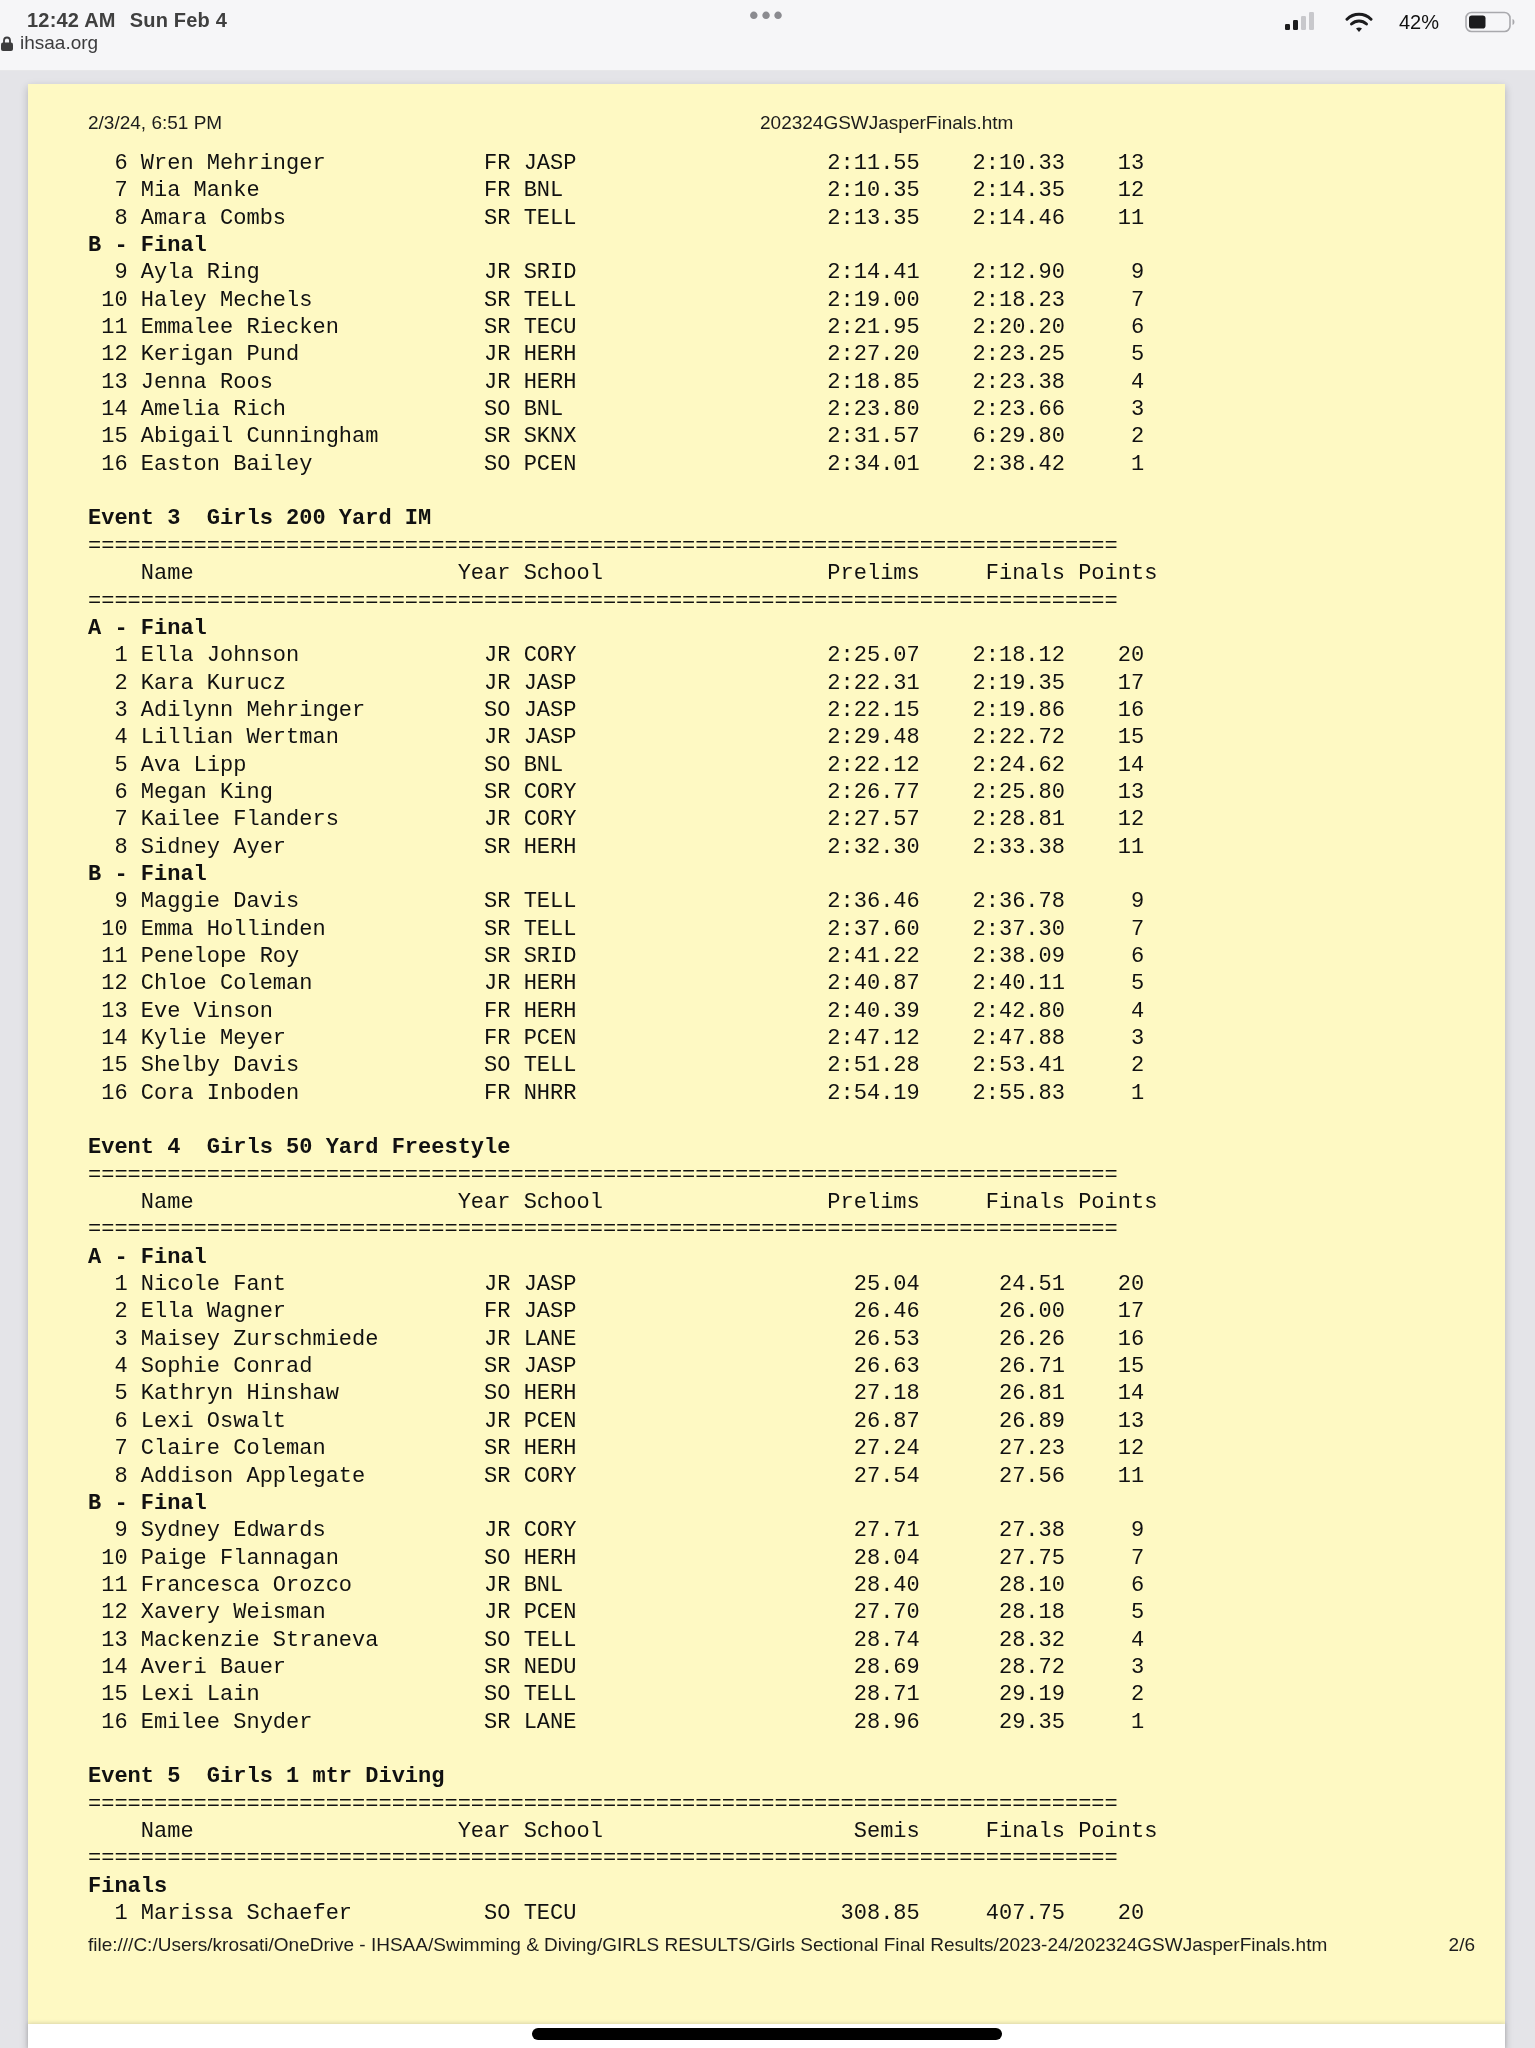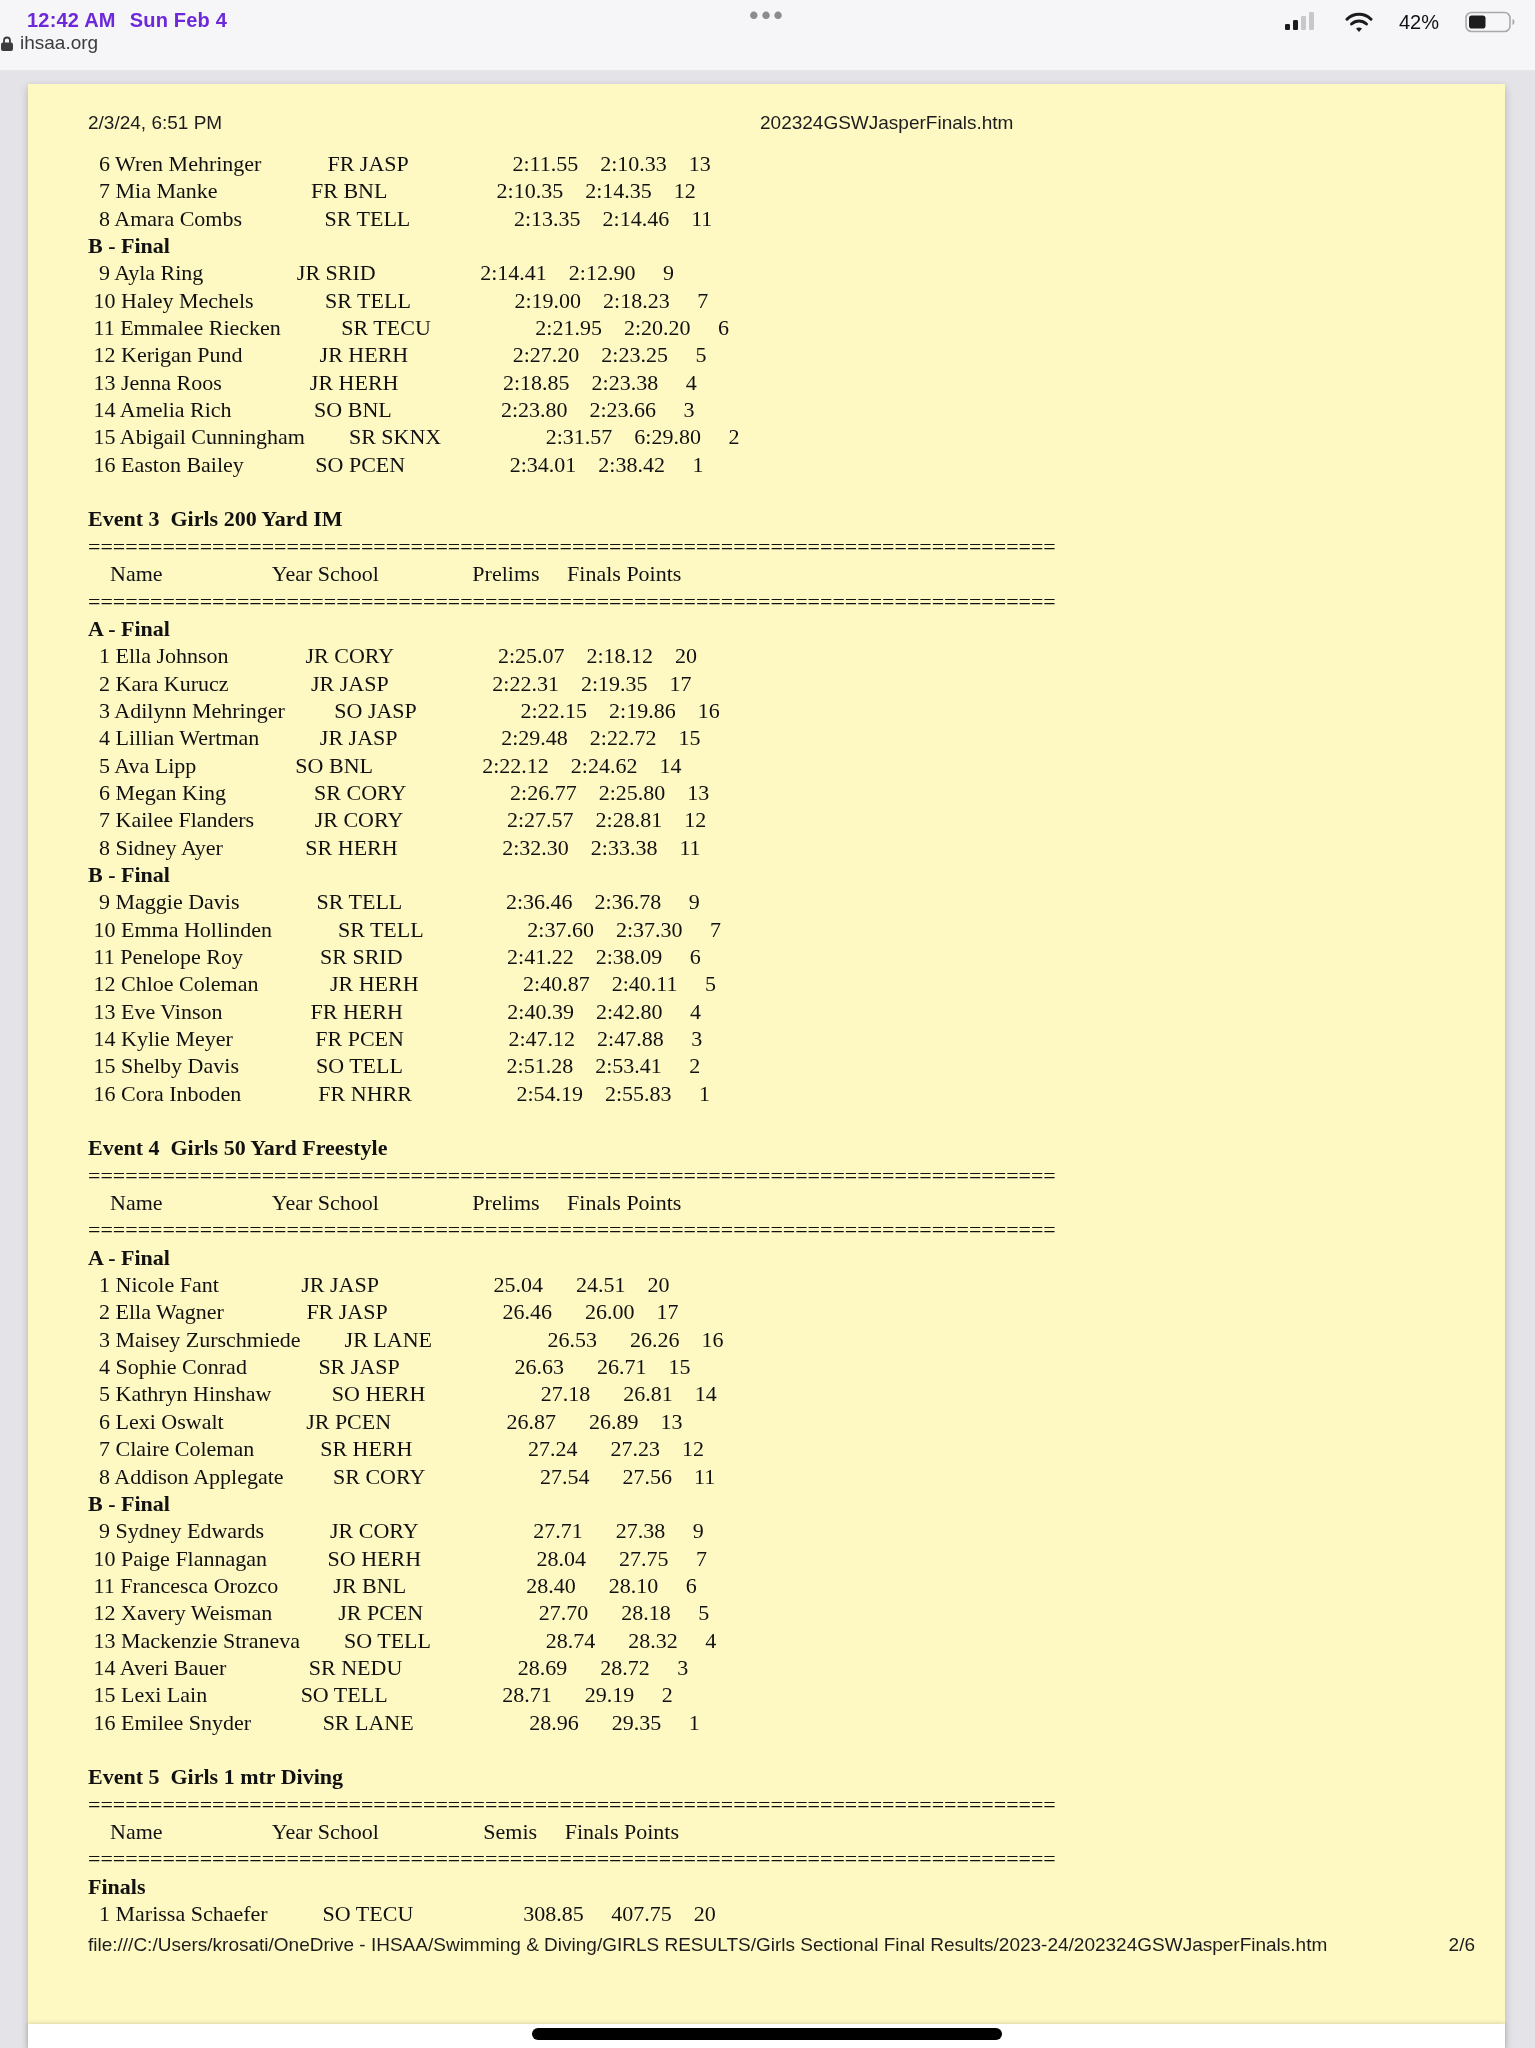--- a/index.html
+++ b/index.html
@@ -7,21 +7,21 @@
     width:1535px;height:2048px;position:relative;overflow:hidden;
     background:#e4e4e8;font-family:"Liberation Sans",sans-serif;
   }
   
   .statusbar{
     position:absolute;top:0;left:0;width:1535px;height:70px;
     background:#f6f6f8;border-bottom:1px solid rgba(0,0,0,0.06);
   }
   .sb-left{
     position:absolute;left:27px;top:9px;font-size:20px;font-weight:700;
-    color:#6d28d9;letter-spacing:.2px;
+    color:#404040;letter-spacing:.2px;
   }
   .sb-left .date{margin-left:14px;font-weight:600;}
   .sb-dots{
     position:absolute;left:0;right:0;top:2px;text-align:center;
     color:#8b8b90;font-size:26px;letter-spacing:3px;font-weight:700;line-height:26px;
   }
   .sb-site{
     position:absolute;left:0;right:0;top:32px;text-align:left;
     font-size:19px;color:#3c3c3e;
   }
@@ -36,21 +36,21 @@
     background:#fef9c3;box-shadow:0 3px 8px rgba(0,0,0,0.22);
   }
   .print-header-date{
     position:absolute;left:60px;top:28px;font-size:19px;color:#1c1c1c;
   }
   .print-header-filename{
     position:absolute;left:732px;top:28px;font-size:19px;color:#1c1c1c;
   }
   .results{
     position:absolute;left:60px;top:66px;
-    font-family:Liberation Serif, serif;font-size:22px;line-height:27.35px;
+    font-family:Liberation Mono, monospace;font-size:22px;line-height:27.35px;
     color:#111;
   }
   .results .ln{white-space:pre;height:27.35px;}
   .results .bold{font-weight:bold;}
   .print-footer-path{
     position:absolute;left:60px;top:1850px;font-size:19px;color:#1c1c1c;
   }
   .print-footer-page{
     position:absolute;right:30px;top:1850px;font-size:19px;color:#1c1c1c;
   }

